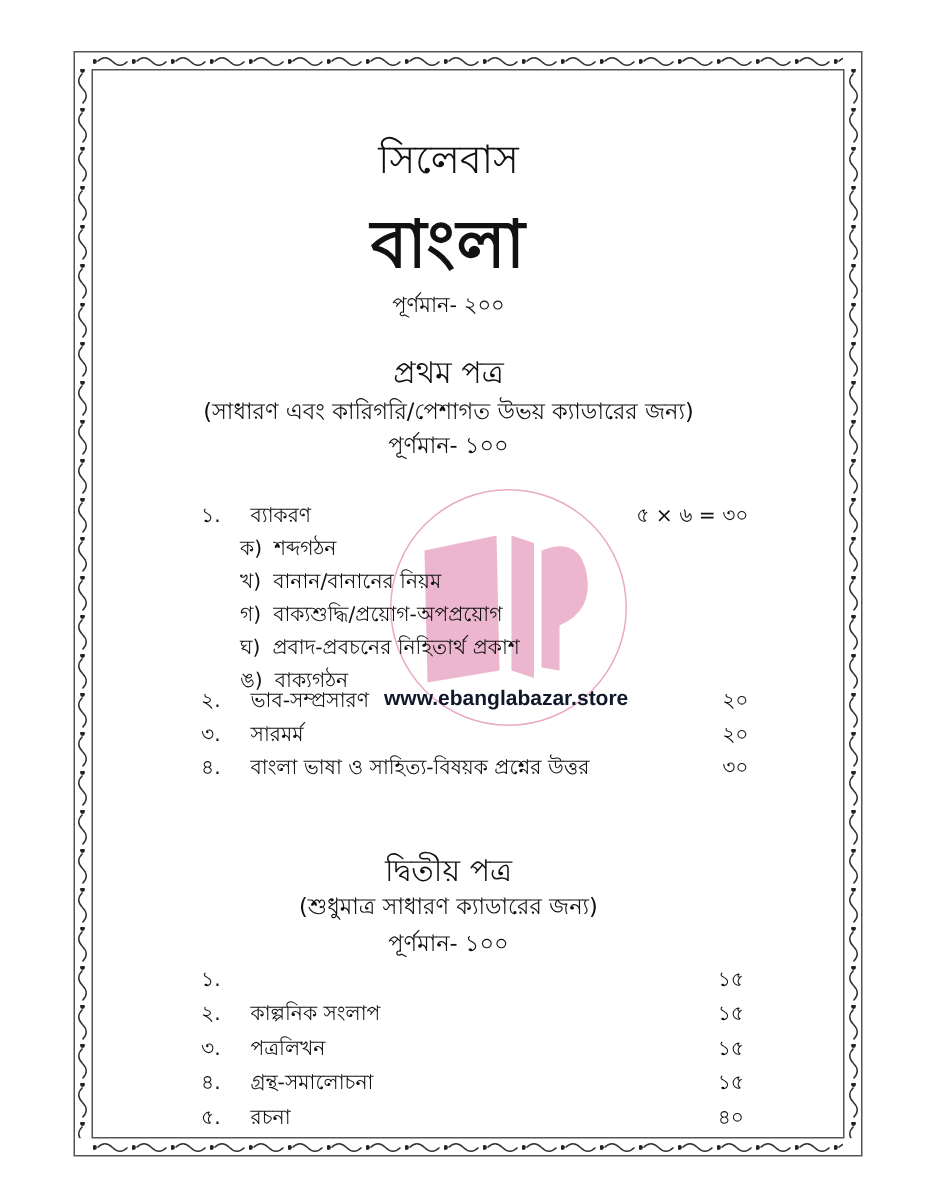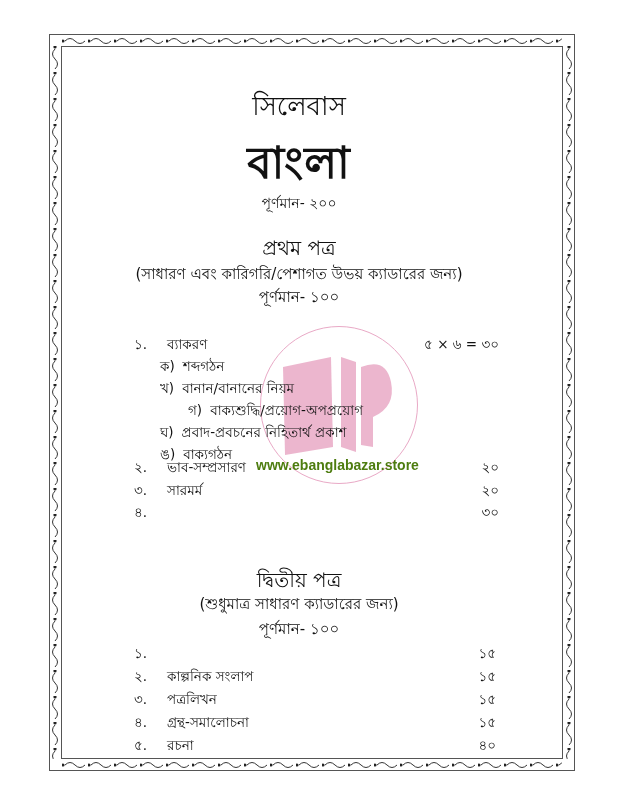--- a/index.html
+++ b/index.html
@@ -29,21 +29,21 @@
   .row .lbl { position:absolute; left:33px; top:0; white-space:nowrap; }
   .row .mk { position:absolute; right:0; top:0; }
   .sub { position:absolute; left:160px; font-size:13.5px; line-height:20px; white-space:nowrap; }
   .sub .sl { margin-left:8px; }
   .wm-circle {
     position:absolute; left:260px; top:326px; width:158px; height:158px;
     border-radius:50%; border:1.5px solid #e9a9c6; box-sizing:border-box;
   }
   .wm-url {
     position:absolute; left:256px; top:457px; font-size:14px; font-weight:bold;
-    color:#4d7c0f; font-family:"Liberation Sans", sans-serif; white-space:nowrap;
+    color:#0f172a; font-family:"Liberation Sans", sans-serif; white-space:nowrap;
   }
 </style>
 </head>
 <body>
 
 <div class="frame-outer"></div>
 <div class="frame-inner"></div>
 <div class="band" style="left:62px;top:36px;width:500px;height:10px;">
   <svg width="500" height="10">
       <defs>
@@ -94,36 +94,37 @@
 <div class="center t-sub" style="top:262px;">(সাধারণ এবং কারিগরি/পেশাগত উভয় ক্যাডারের জন্য)</div>
 <div class="center t-sub" style="top:285px;">পূর্ণমান- ১০০</div>
 
 <div class="row" style="top:334px;">
   <span class="num">১.</span>
   <span class="lbl">ব্যাকরণ</span>
   <span class="mk">৫ × ৬ = ৩০</span>
 </div>
 <div class="sub" style="top:356px;"><span>ক)</span><span class="sl">শব্দগঠন</span></div>
 <div class="sub" style="top:378px;"><span>খ)</span><span class="sl">বানান/বানানের নিয়ম</span></div>
-<div class="sub" style="top:400px;margin-left:28px;"><span>গ)</span><span class="sl">বাক্যশুদ্ধি/প্রয়োগ-অপপ্রয়োগ</span></div>
+<div class="sub" style="top:400px;"><span>গ)</span><span class="sl">বাক্যশুদ্ধি/প্রয়োগ-অপপ্রয়োগ</span></div>
 <div class="sub" style="top:422px;"><span>ঘ)</span><span class="sl">প্রবাদ-প্রবচনের নিহিতার্থ প্রকাশ</span></div>
 <div class="sub" style="top:444px;text-align:center;"><span>ঙ)</span><span class="sl">বাক্যগঠন</span></div>
 
 <div class="row" style="top:457px;">
   <span class="num">২.</span>
   <span class="lbl">ভাব-সম্প্রসারণ</span>
   <span class="mk">২০</span>
 </div>
 <div class="row" style="top:480px;">
   <span class="num">৩.</span>
   <span class="lbl">সারমর্ম</span>
   <span class="mk">২০</span>
 </div>
 <div class="row" style="top:502px;">
   <span class="num">৪.</span>
+  <span class="lbl">বাংলা ভাষা ও সাহিত্য-বিষয়ক প্রশ্নের উত্তর</span>
   <span class="mk">৩০</span>
 </div>
 
 <div class="center t-paper" style="top:565px;">দ্বিতীয় পত্র</div>
 <div class="center t-sub" style="top:592px;">(শুধুমাত্র সাধারণ ক্যাডারের জন্য)</div>
 <div class="center t-sub" style="top:617px;">পূর্ণমান- ১০০</div>
 
 <div class="row" style="top:643px;width:362px;">
   <span class="num">১.</span>
   <span class="mk">১৫</span>

